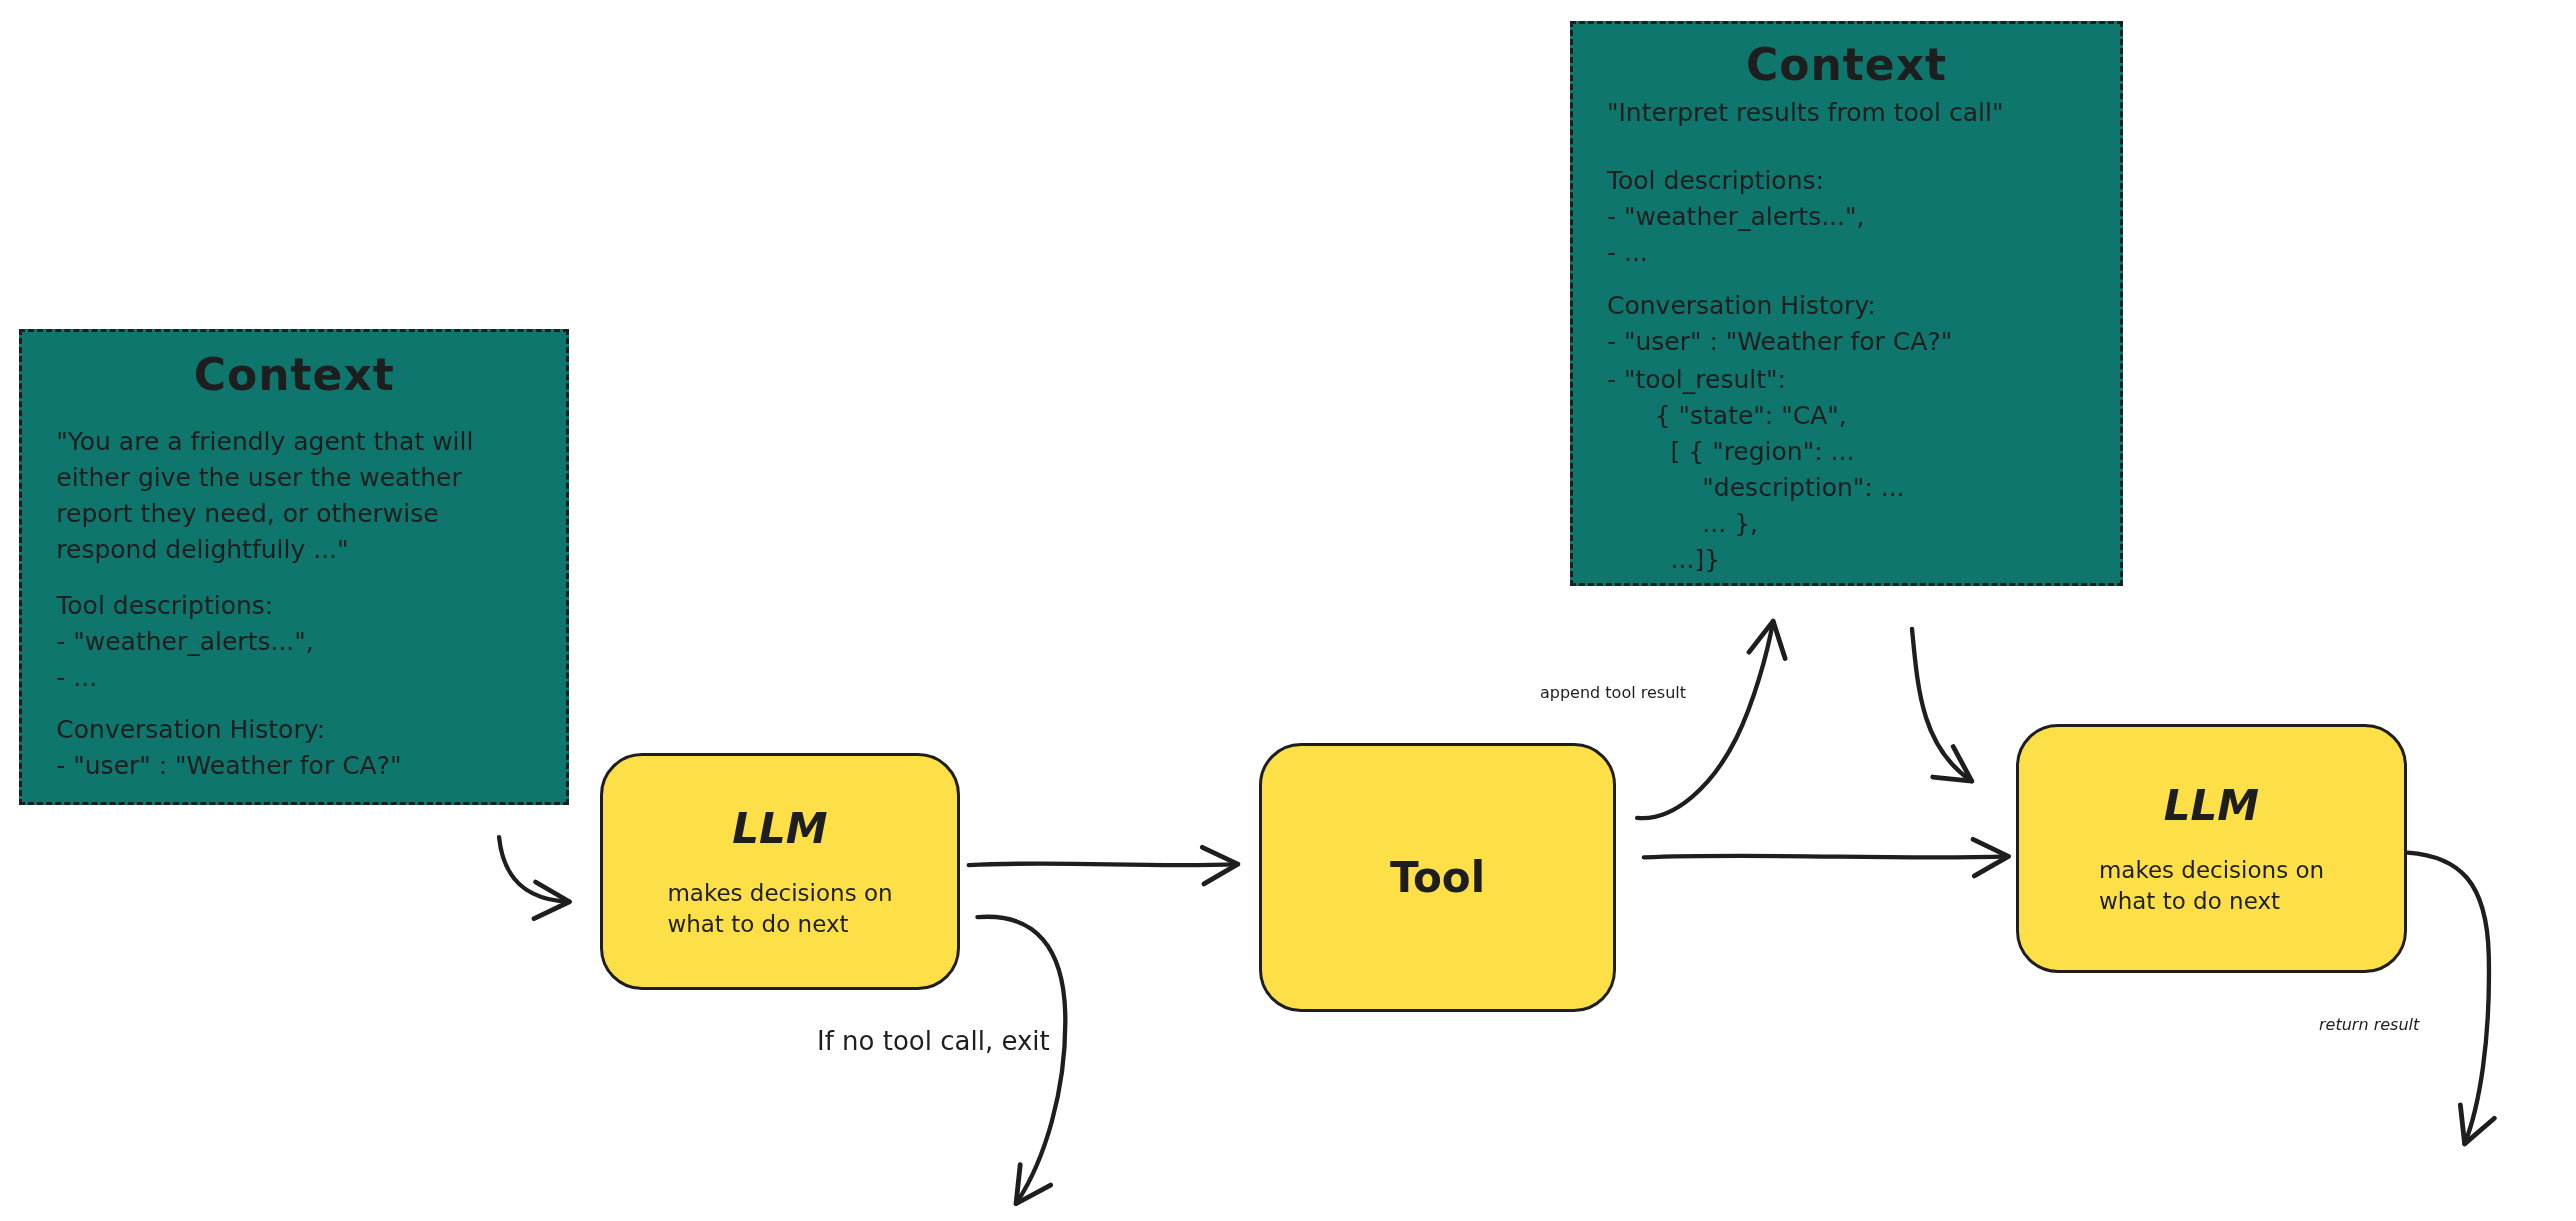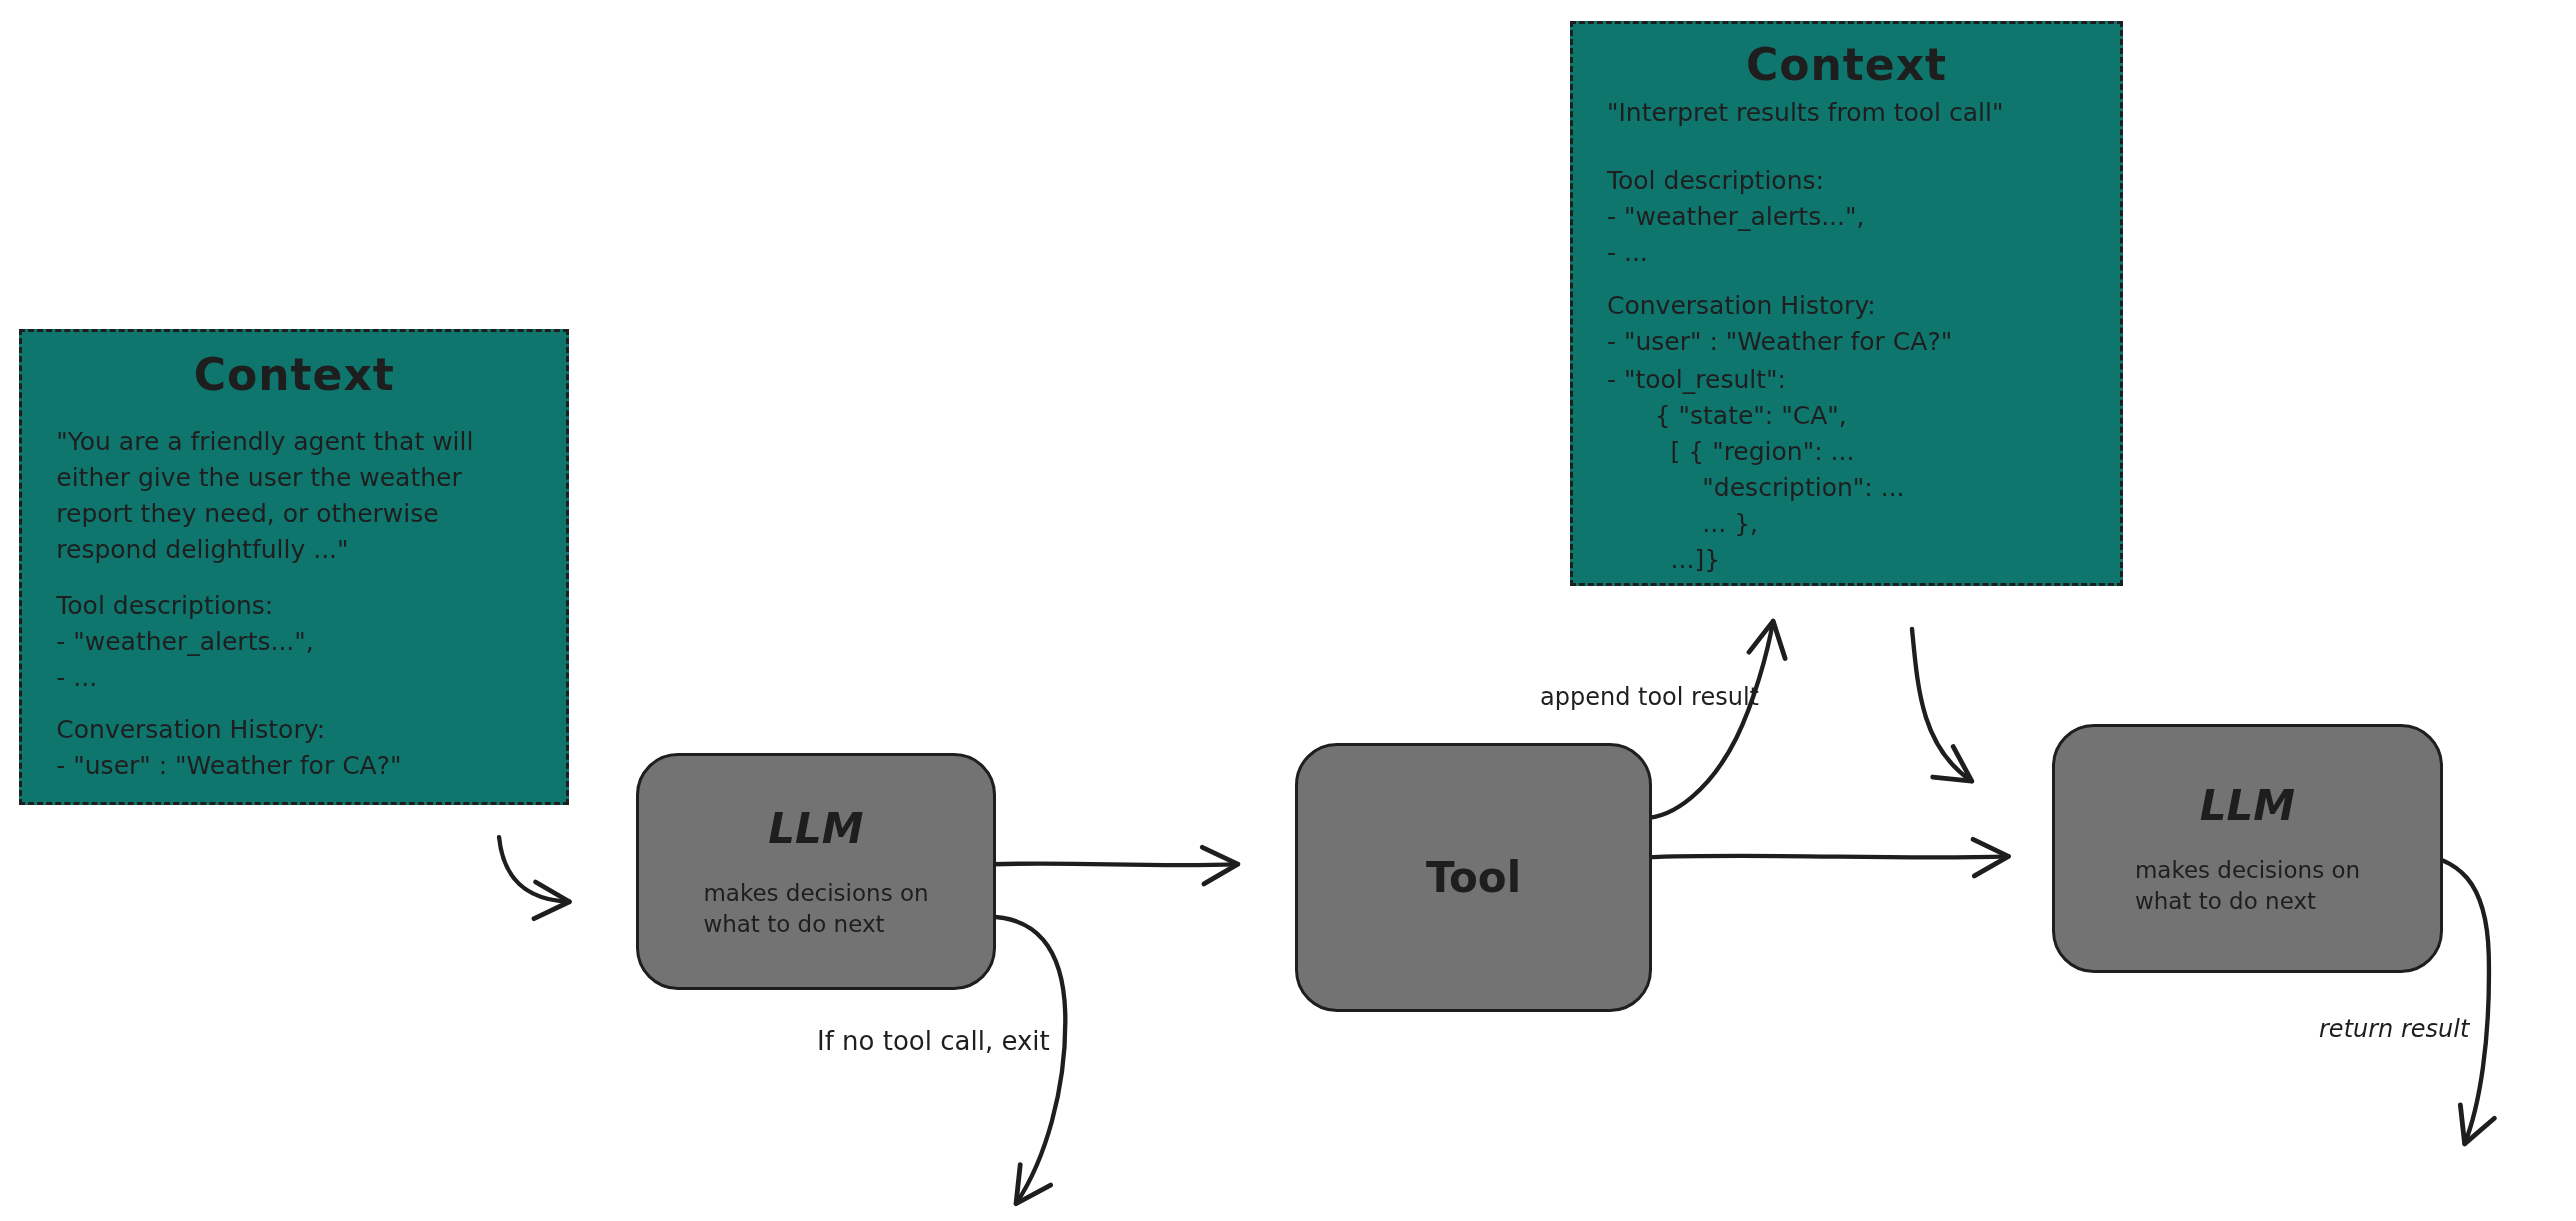--- a/index.html
+++ b/index.html
@@ -49,45 +49,44 @@
   .ctx-text {
     position: absolute;
     font-size: 25px;
     line-height: 36px;
     white-space: pre;
   }
   .node {
     position: absolute;
     border: 3.9px solid #1e1e1e;
     border-radius: 42px;
-    background: #737373;
+    background: #fde047;
     box-sizing: border-box;
     display: flex;
     flex-direction: column;
     align-items: center;
     justify-content: center;
     gap: 25px;
-    margin-left: 36px;
   }
   .node-title {
     font-size: 42px;
     font-weight: 700;
   }
   .node-title.italic {
     font-style: italic;
   }
   .node-desc {
     font-size: 23px;
     line-height: 31px;
     white-space: pre;
     text-align: left;
   }
   .edge-label {
     position: absolute;
-    font-size: 24px;
+    font-size: 16px;
     white-space: nowrap;
   }
 </style>
 </head>
 <body>
 
 <div class="canvas">
 
   <svg class="edges" viewBox="0 0 2670 1266" xmlns="http://www.w3.org/2000/svg">
     <defs>

